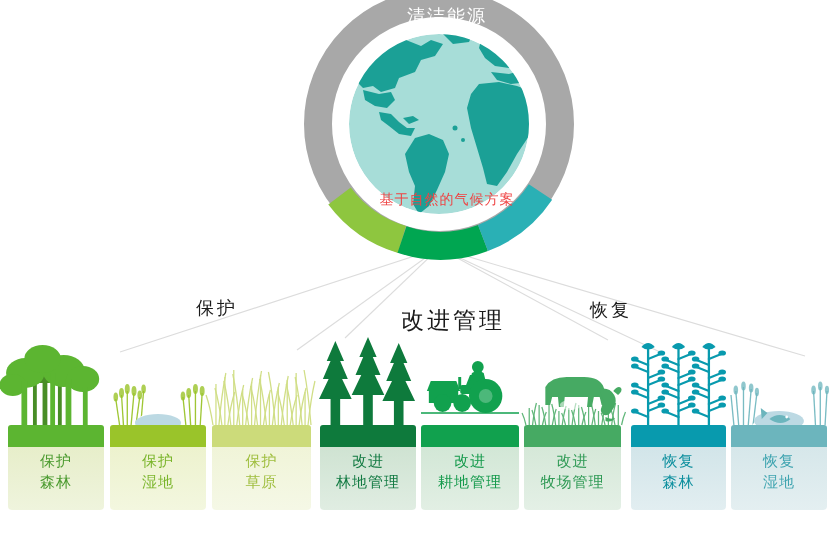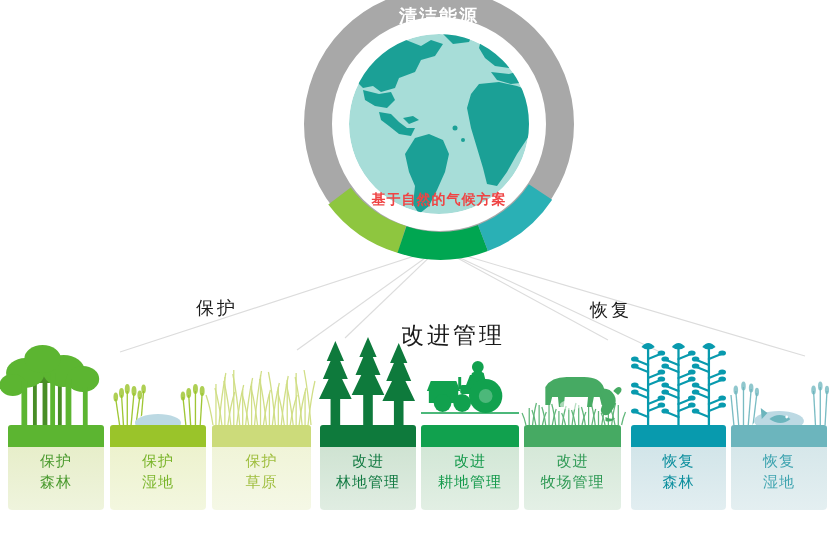--- a/index.html
+++ b/index.html
@@ -12,36 +12,35 @@
   }
   #stage{position:relative;width:829px;height:555px;overflow:hidden;background:#fff;}
 
   
   .lines{position:absolute;left:0;top:0;width:829px;height:555px;pointer-events:none;}
 
   
   .globe-wrap{position:absolute;left:303px;top:-12px;width:272px;height:272px;}
   .globe-svg{display:block;width:272px;height:272px;}
   .globe-label{
-    position:absolute;left:0;width:272px;text-align:center;
+    position:absolute;left:8px;width:272px;text-align:center;
     color:#ffffff;font-size:18px;letter-spacing:2px;
     font-family:"DejaVu Sans","Liberation Sans",sans-serif;
-    font-weight:bold;
   }
   .label-top{top:16px;}
   .label-bottom{top:203px;font-size:14px;letter-spacing:1px;color:#ef4444;}
 
   
   .cat{
     position:absolute;color:#1a1a1a;
     font-family:"DejaVu Sans","Liberation Sans",sans-serif;
     white-space:nowrap;
   }
   .cat-protect{left:196px;top:296px;font-size:18px;letter-spacing:3px;}
-  .cat-manage{left:401px;top:320px;font-size:23px;letter-spacing:3px;}
+  .cat-manage{left:401px;top:305px;font-size:23px;letter-spacing:3px;}
   .cat-restore{left:590px;top:298px;font-size:18px;letter-spacing:3px;}
 
   
   .panels{position:absolute;left:0;top:330px;width:829px;height:200px;}
   .panel{
     position:absolute;bottom:20px;
     border-radius:3px;
     overflow:visible;
   }
   .panel .art{

